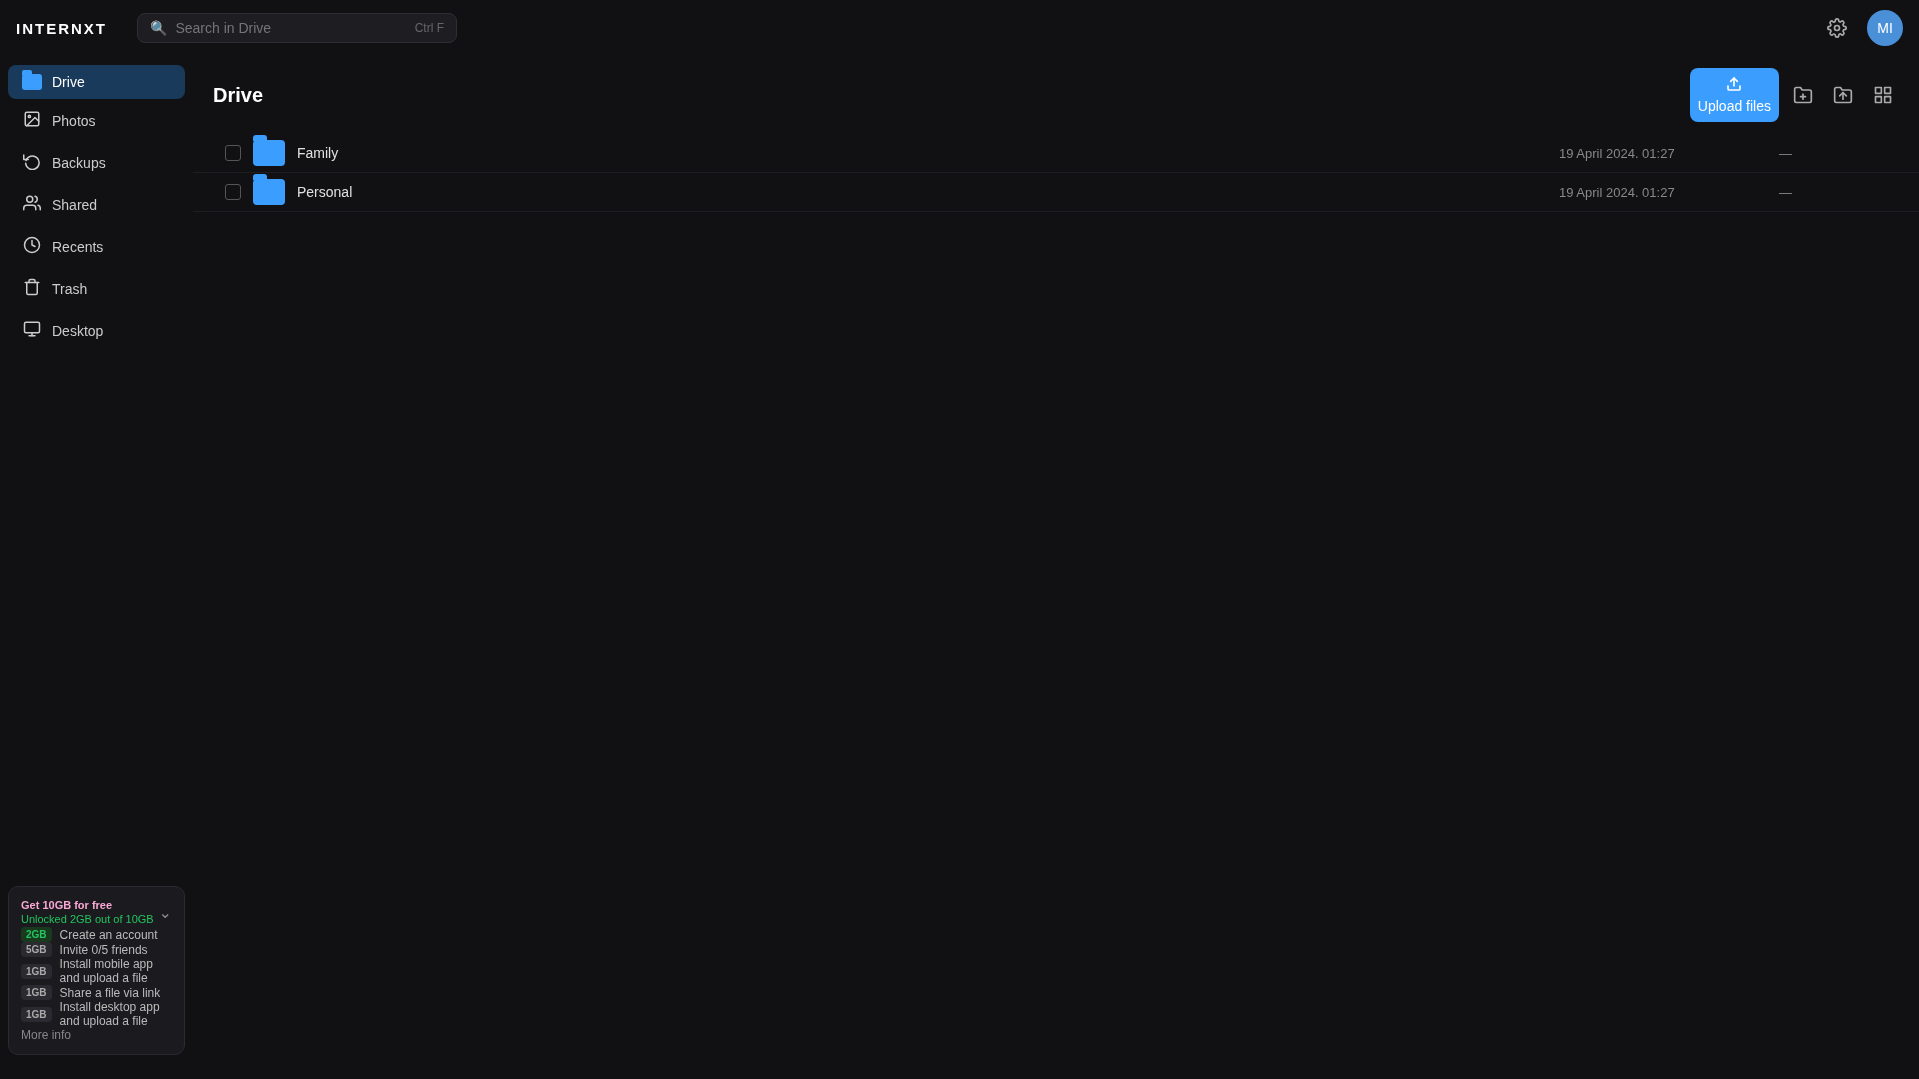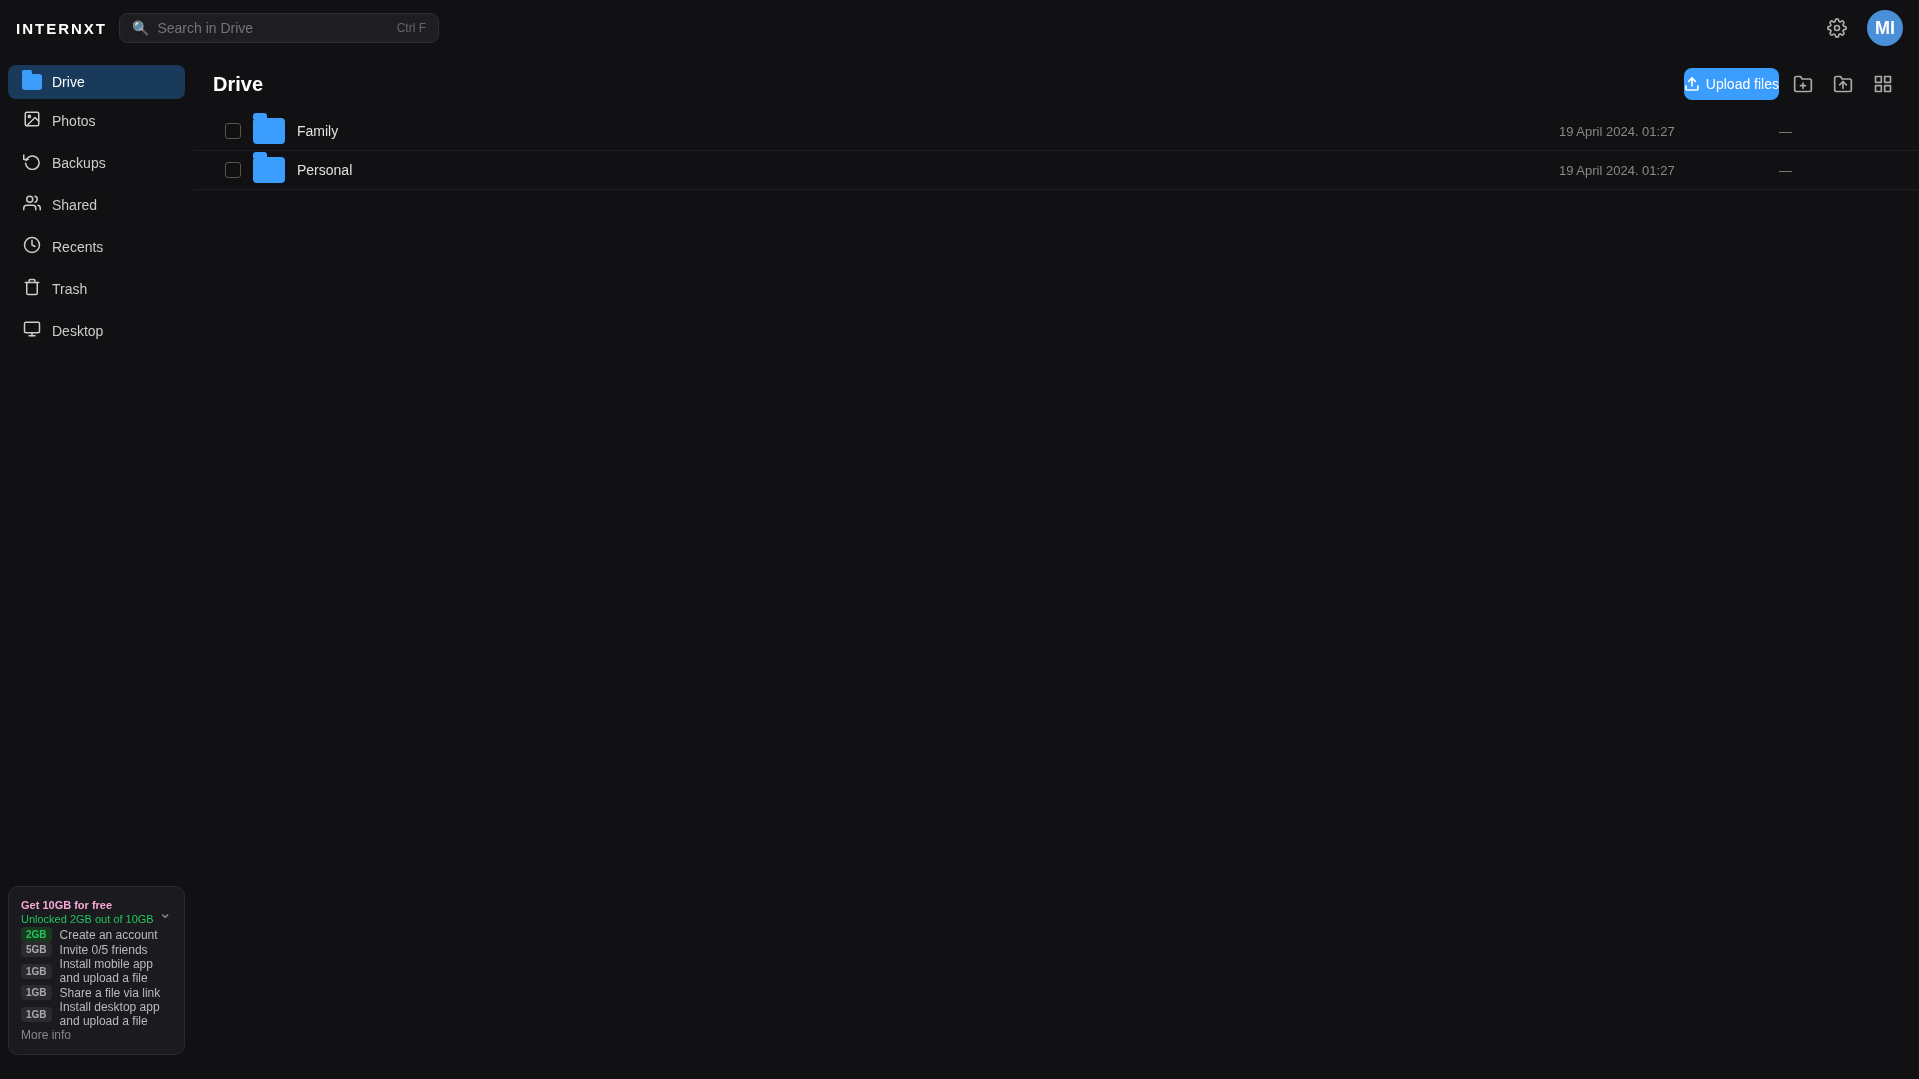--- a/index.html
+++ b/index.html
@@ -15,21 +15,21 @@
       overflow: hidden;
     }
 
     
     .topbar {
       display: flex;
       align-items: center;
       height: 56px;
       background: #111113;
       padding: 0 16px;
-      gap: 12px;
+      gap: 30px;
       flex-shrink: 0;
     }
     .logo {
       font-size: 15px;
       font-weight: 700;
       letter-spacing: 2px;
       color: #fff;
       white-space: nowrap;
     }
     .search-bar {
@@ -74,22 +74,22 @@
       border-radius: 50%;
     }
     .avatar {
       width: 36px;
       height: 36px;
       border-radius: 50%;
       background: #4a90d9;
       display: flex;
       align-items: center;
       justify-content: center;
-      font-weight: 700;
-      font-size: 18px;
+      font-weight: 400;
+      font-size: 14px;
       color: #fff;
       cursor: pointer;
     }
 
     
     .main-layout {
       display: flex;
       flex: 1;
       overflow: hidden;
     }
@@ -262,24 +262,25 @@
       gap: 8px;
     }
     .upload-btn {
       display: flex;
       align-items: center;
       gap: 6px;
       background: #3b9eff;
       color: #fff;
       border: none;
       border-radius: 8px;
-      padding: 8px 0;
+      padding: 8px 8px;
       font-size: 14px;
       font-weight: 500;
       cursor: pointer;
+      flex-direction: column;
     }
     .icon-btn {
       background: none;
       border: none;
       cursor: pointer;
       color: #aaa;
       padding: 6px;
       border-radius: 6px;
       display: flex;
       align-items: center;

